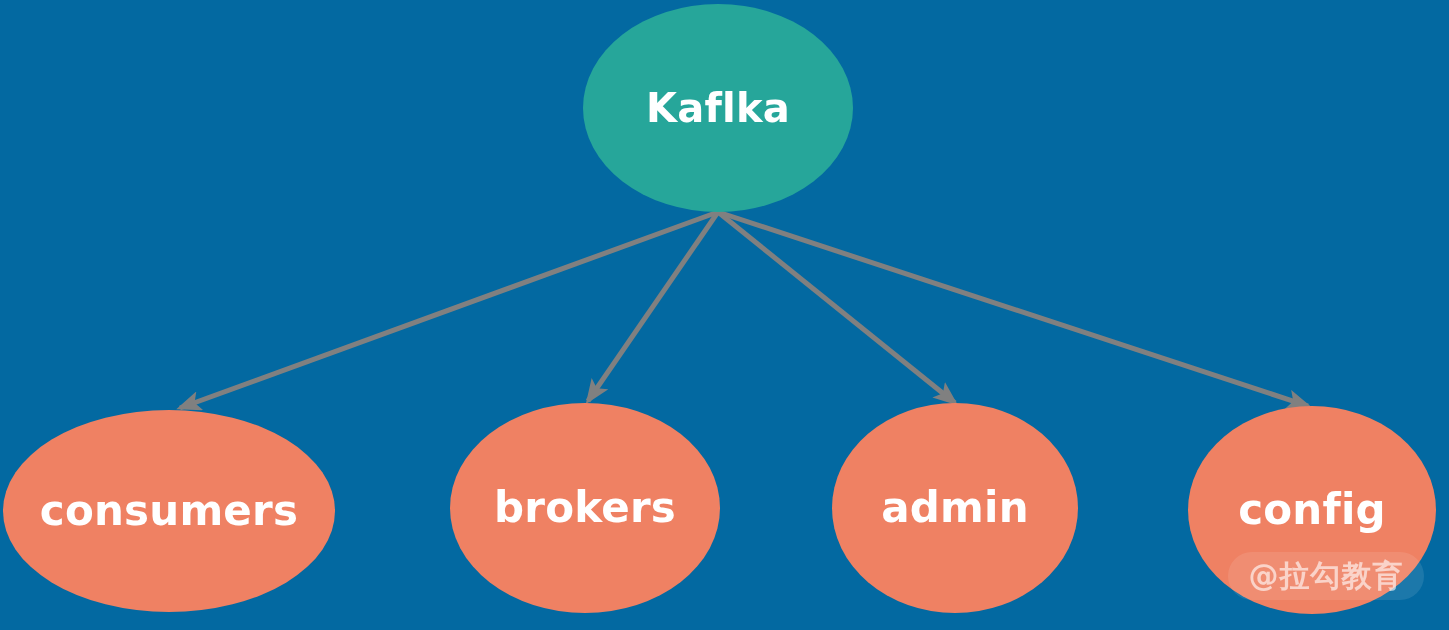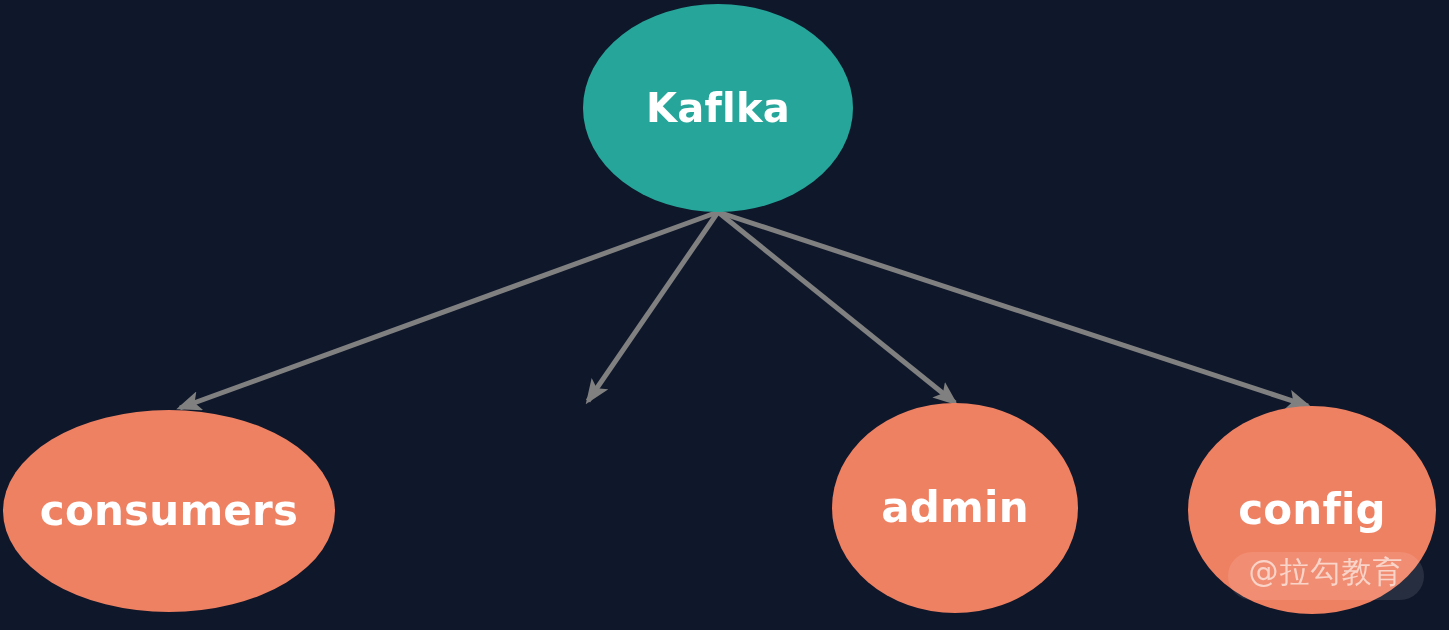--- a/index.html
+++ b/index.html
@@ -8,21 +8,21 @@
     padding: 0;
     background: #000000;
   }
   body {
     font-family: "DejaVu Sans", "Liberation Sans", sans-serif;
   }
   #canvas {
     position: relative;
     width: 1449px;
     height: 630px;
-    background: #0f172a;
+    background: #0369a1;
     overflow: hidden;
   }
   #edge-layer {
     position: absolute;
     left: 0;
     top: 0;
     width: 1449px;
     height: 630px;
     pointer-events: none;
   }
@@ -46,27 +46,27 @@
     font-size: 40px;
     font-weight: 700;
   }
   .node-child .node-label {
     font-size: 42px;
     font-weight: 700;
   }
   #watermark {
     position: absolute;
     display: flex;
-    align-items: flex-start;
+    align-items: center;
     justify-content: center;
     border-radius: 26px;
     background: rgba(255, 255, 255, 0.10);
     color: rgba(255, 255, 255, 0.62);
     font-size: 30px;
-    font-weight: 400;
+    font-weight: 700;
     letter-spacing: 1px;
     white-space: nowrap;
     filter: blur(0.3px);
   }
 </style>
 </head>
 <body>
 
 <div id="canvas">
 
@@ -85,20 +85,23 @@
   </svg>
 
   <div class="node node-root" id="node-root" style="left: 583px; top: 4px; width: 270px; height: 208px; background: rgb(38, 166, 154);">
     <span class="node-label">Kaflka</span>
   </div>
 
   <div class="node node-child" id="node-child-0" style="left: 3px; top: 410px; width: 332px; height: 202px; background: rgb(239, 129, 99);">
     <span class="node-label">consumers</span>
   </div>
 
+  <div class="node node-child" id="node-child-1" style="left: 450px; top: 403px; width: 270px; height: 210px; background: rgb(239, 129, 99);">
+    <span class="node-label">brokers</span>
+  </div>
 
   <div class="node node-child" id="node-child-3" style="left: 1188px; top: 406px; width: 248px; height: 208px; background: rgb(239, 129, 99);">
     <span class="node-label">config</span>
   </div>
 
   <div class="node node-child" id="node-child-2" style="left: 832px; top: 403px; width: 246px; height: 210px; background: rgb(239, 129, 99);">
     <span class="node-label">admin</span>
   </div>
 
   <div id="watermark" style="left: 1228px; top: 552px; width: 196px; height: 48px;">

